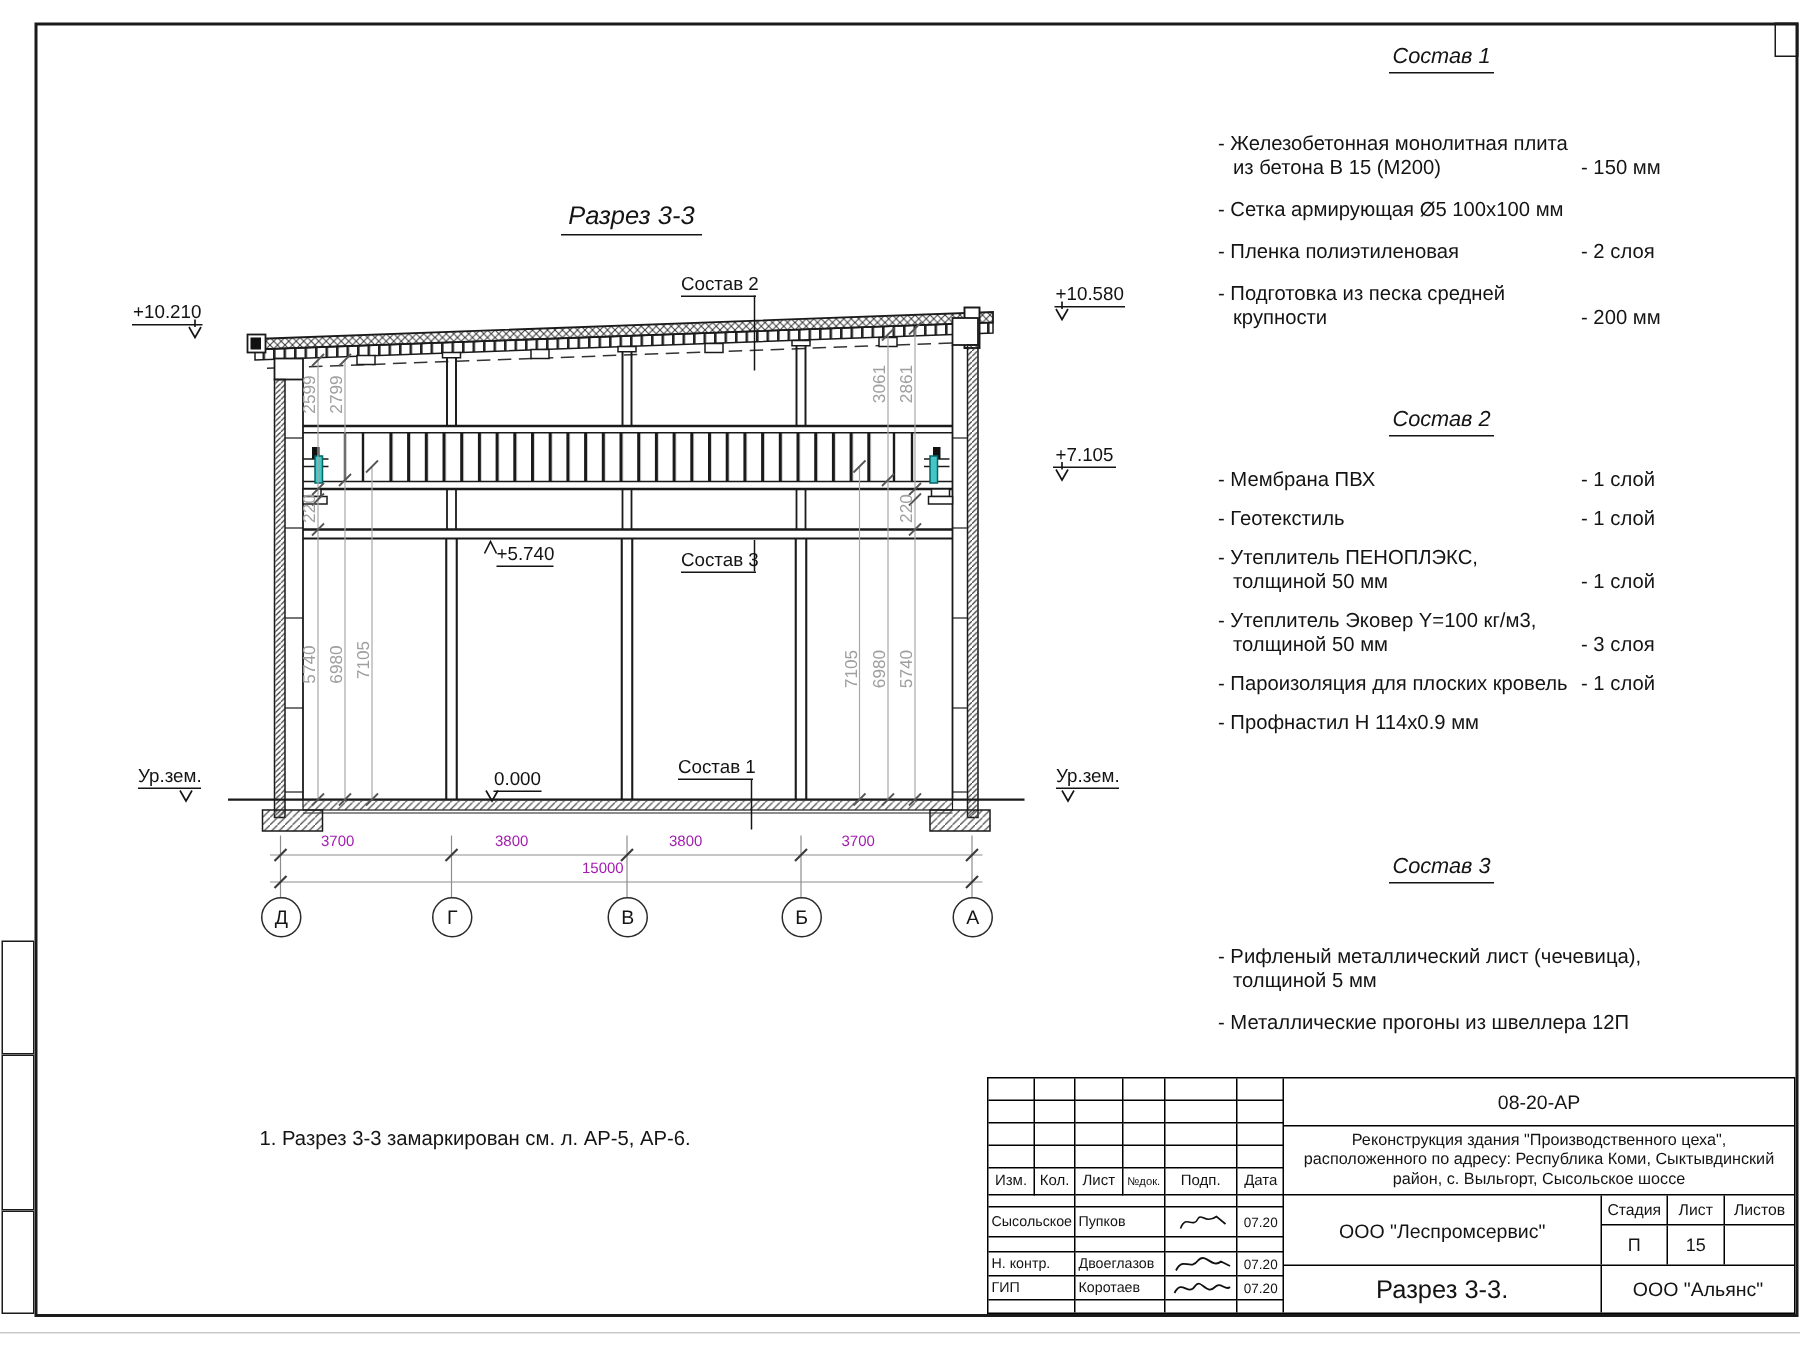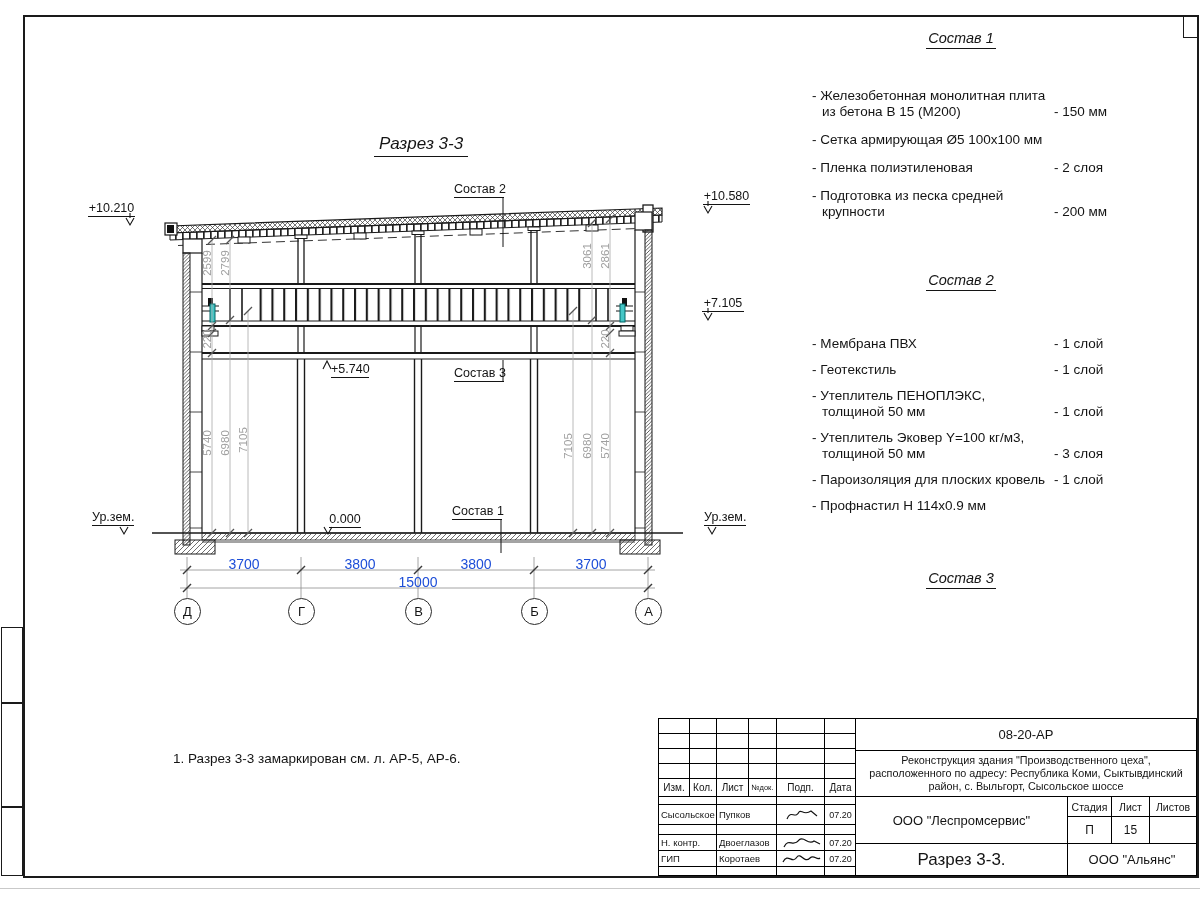--- a/index.html
+++ b/index.html
@@ -10,21 +10,21 @@
   .frame{left:23px;top:15px;width:1172px;height:859px;border:2px solid #1a1a1a}
   .mbox{left:1px;width:20px;border:1.2px solid #1a1a1a;background:#fff}
   .trbox{left:1183px;top:15px;width:14px;height:21px;border:1.5px solid #1a1a1a}
   .sheet-edge{left:0;top:888px;width:1200px;height:1px;background:#c9c9c9}
 
   
   .dwg-title{left:374px;top:134px;width:94px;text-align:center;font-style:italic;
              font-size:17px;border-bottom:1.3px solid #141414;padding-bottom:2px}
   .elev{font-size:12.5px;border-bottom:1px solid #141414;padding-bottom:1px;text-align:center;white-space:nowrap}
   .callout{font-size:12.5px;border-bottom:1px solid #141414;text-align:center;white-space:nowrap;padding-bottom:1px}
-  .dimnum{font-size:14px;color:#1d4ed8;text-align:center;white-space:nowrap}
+  .dimnum{font-size:10px;color:#a21caf;text-align:left;white-space:nowrap}
   .vdim{font-size:11.5px;color:#9f9f9f;width:44px;text-align:center;white-space:nowrap;
         transform:rotate(-90deg);transform-origin:center}
   .bubble{width:25px;height:25px;border:1.1px solid #2a2a2a;border-radius:50%;background:#fff;
           display:flex;align-items:center;justify-content:center;font-size:13px}
   .note{left:173px;top:751px;font-size:13.5px}
 
   
   .comp{left:812px;width:298px}
   .comp h3{margin:0 0 0 0;text-align:center;font-size:14.5px;font-style:italic;font-weight:400}
   .comp h3 span{border-bottom:1px solid #141414;padding:0 2px 2px 2px}
@@ -344,21 +344,21 @@
     <div class="item">
         <span class="lbl">- Подготовка из песка средней
 крупности</span>
         <span class="val">- 200 мм</span>
       </div>
   </div>
 </div>
 
 <div class="abs comp" id="comp2" style="top:272px">
   <h3><span>Состав 2</span></h3>
-  <div class="items" style="margin-top:48px">
+  <div class="items" style="margin-top:24px">
     <div class="item">
         <span class="lbl">- Мембрана ПВХ</span>
         <span class="val">- 1 слой</span>
       </div>
     <div class="item">
         <span class="lbl">- Геотекстиль</span>
         <span class="val">- 1 слой</span>
       </div>
     <div class="item">
         <span class="lbl">- Утеплитель ПЕНОПЛЭКС,
@@ -376,20 +376,31 @@
       </div>
     <div class="item">
         <span class="lbl">- Профнастил Н 114х0.9 мм</span>
         <span class="val none"></span>
       </div>
   </div>
 </div>
 
 <div class="abs comp" id="comp3" style="top:570px">
   <h3><span>Состав 3</span></h3>
+  <div class="items" style="margin-top:44px">
+    <div class="item">
+        <span class="lbl">- Рифленый металлический лист (чечевица),
+толщиной 5 мм</span>
+        <span class="val none"></span>
+      </div>
+    <div class="item">
+        <span class="lbl">- Металлические прогоны из швеллера 12П</span>
+        <span class="val none"></span>
+      </div>
+  </div>
 </div>
 
 <div class="abs tb">
   <div class="tb-left">
     <div class="tb-rev">
       <div></div>
         <div></div>
         <div></div>
         <div></div>
         <div></div>

